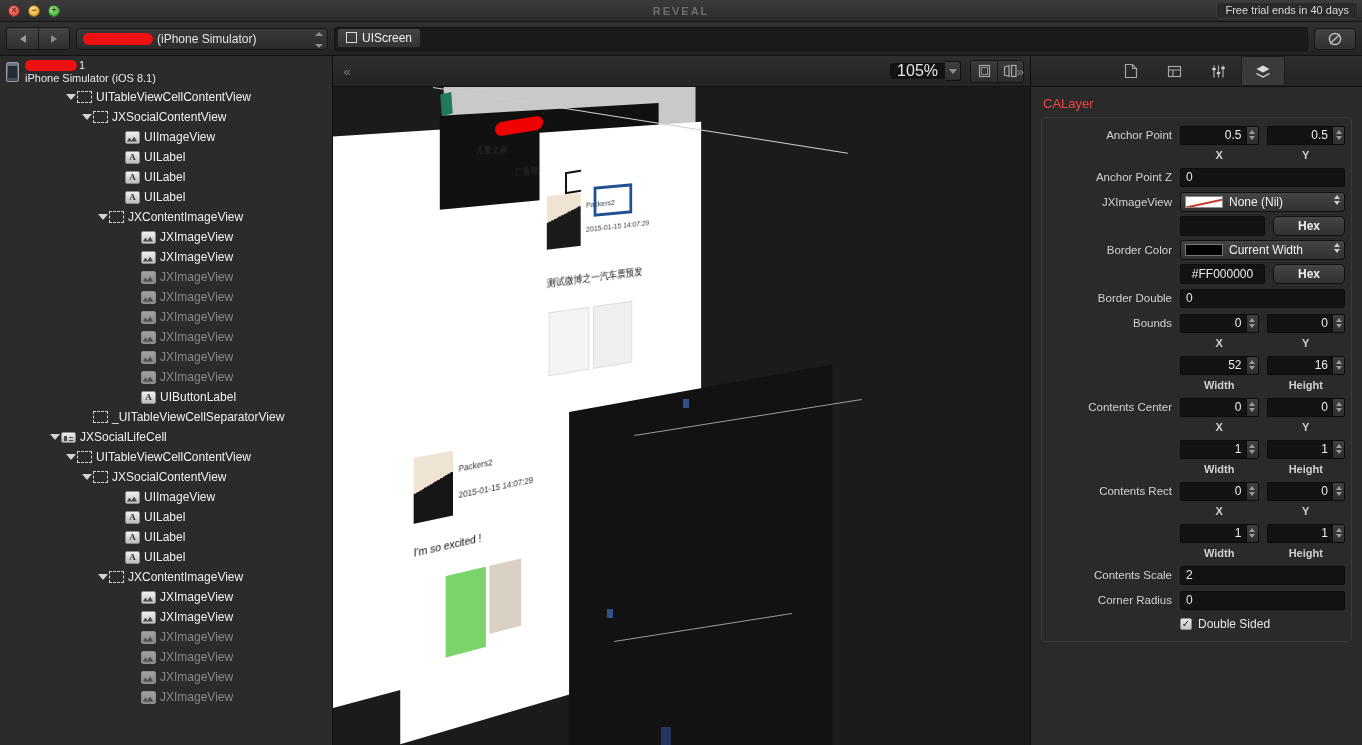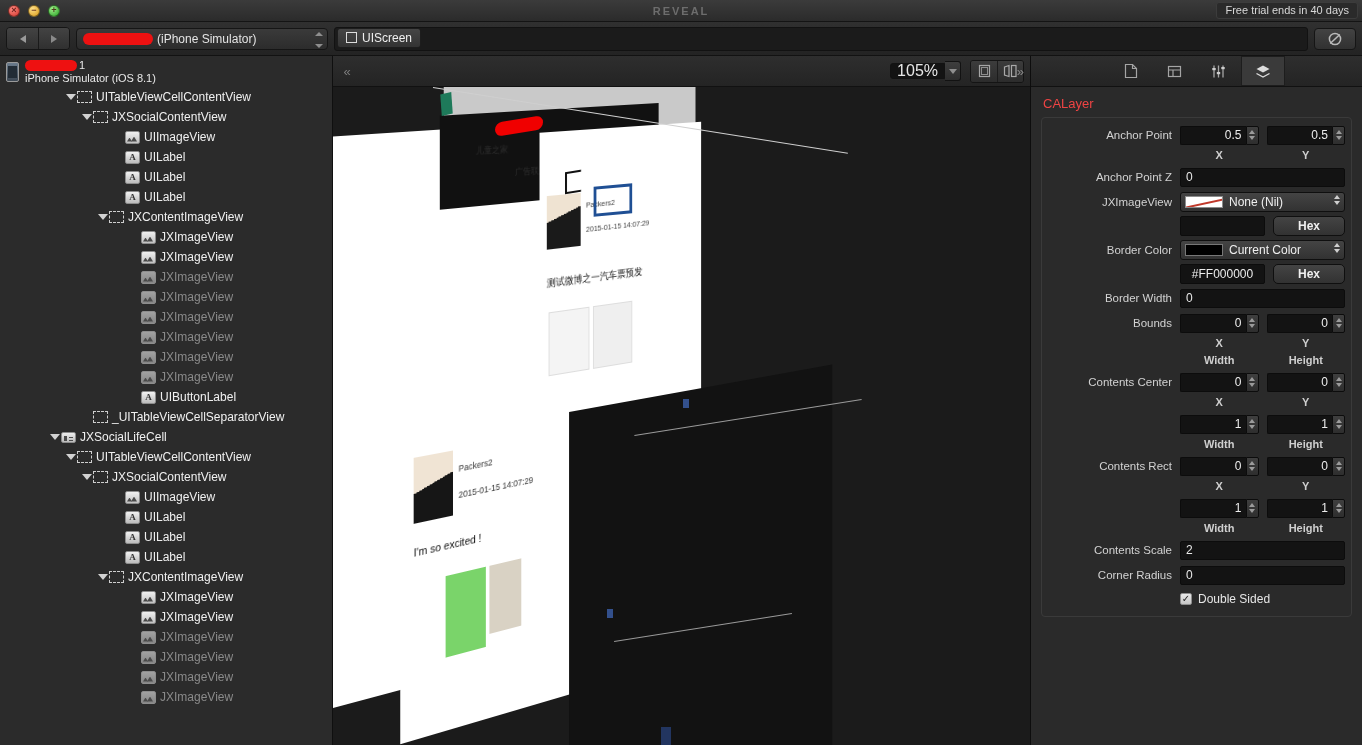--- a/index.html
+++ b/index.html
@@ -679,34 +679,34 @@
             </div>
             <div class="hexrow">
               <div class="hexfield"></div>
               <div class="hexpop">Hex<span class="arrows"><i class="up"></i><i class="dn"></i></span></div>
             </div>
             <div class="frow">
               <div class="flabel">Border Color</div>
               <div class="fields">
                 <div class="popup">
                   <span class="swatch black"></span>
-                  <span>Current Color</span>
+                  <span>Current Width</span>
                   <span class="arrows">
                     <i class="up"></i>
                     <i class="dn"></i>
                   </span>
                 </div>
               </div>
             </div>
             <div class="hexrow">
               <div class="hexfield">#FF000000</div>
               <div class="hexpop">Hex<span class="arrows"><i class="up"></i><i class="dn"></i></span></div>
             </div>
             <div class="frow">
-              <div class="flabel">Border Width</div>
+              <div class="flabel">Border Double</div>
               <div class="fields">
                 <div class="fwide">0</div>
               </div>
             </div>
             <div class="frow">
               <div class="flabel">Bounds</div>
               <div class="fields">
                 <div class="numwrap">
                   <div class="numfield">0</div>
                   <div class="stepper">
@@ -723,20 +723,39 @@
                 </div>
               </div>
             </div>
             <div class="subrow">
               <div class="pad"></div>
               <div class="subs">
                 <div class="sublab">X</div>
                 <div class="sublab">Y</div>
               </div>
             </div>
+            <div class="frow">
+              <div class="flabel"></div>
+              <div class="fields">
+                <div class="numwrap">
+                  <div class="numfield">52</div>
+                  <div class="stepper">
+                    <i class="up"></i>
+                    <i class="dn"></i>
+                  </div>
+                </div>
+                <div class="numwrap">
+                  <div class="numfield">16</div>
+                  <div class="stepper">
+                    <i class="up"></i>
+                    <i class="dn"></i>
+                  </div>
+                </div>
+              </div>
+            </div>
             <div class="subrow">
               <div class="pad"></div>
               <div class="subs">
                 <div class="sublab">Width</div>
                 <div class="sublab">Height</div>
               </div>
             </div>
             <div class="frow">
               <div class="flabel">Contents Center</div>
               <div class="fields">

